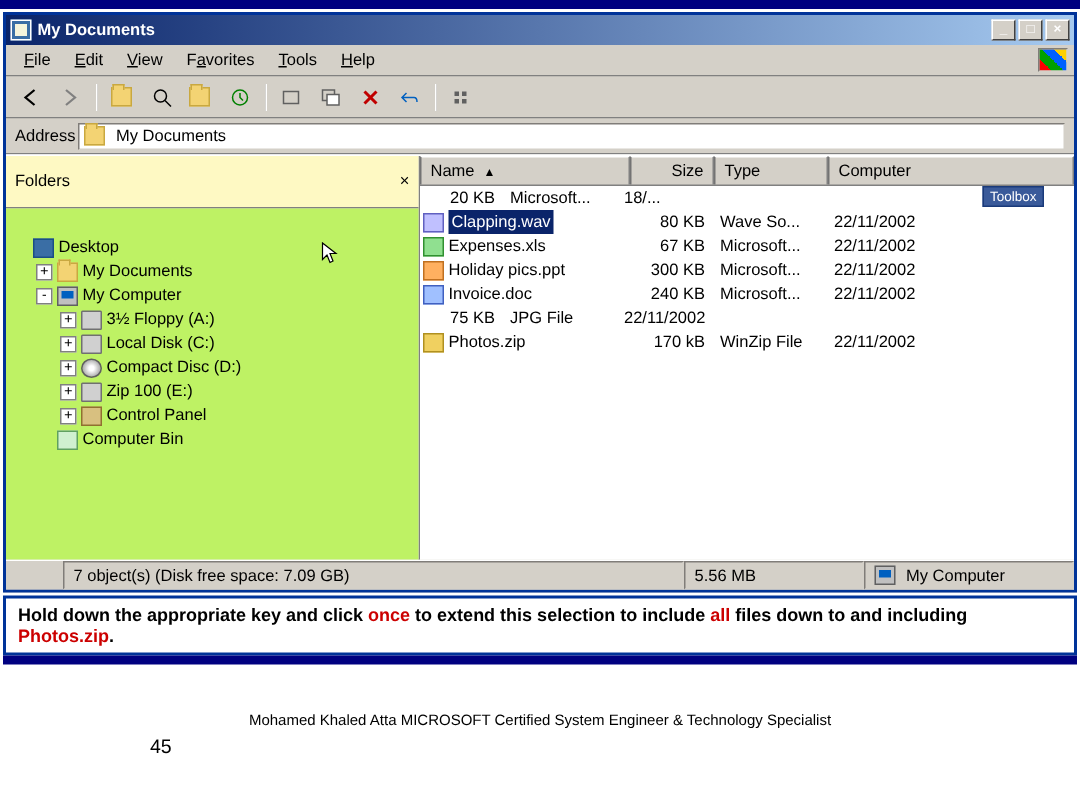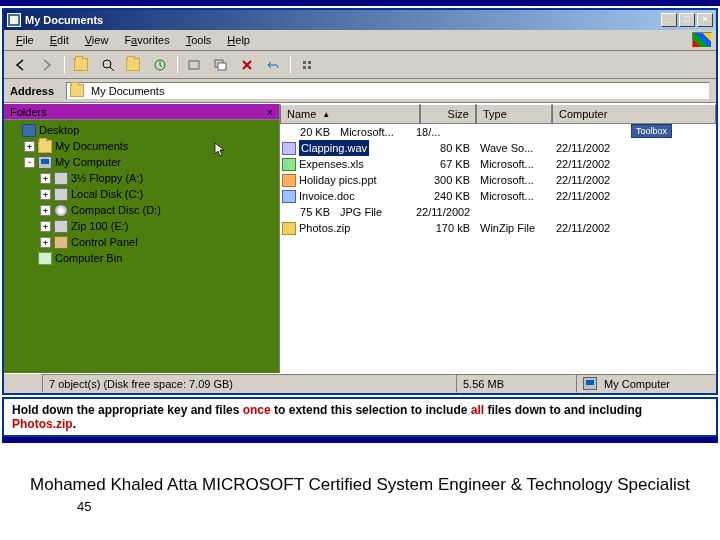--- a/index.html
+++ b/index.html
@@ -13,27 +13,27 @@
   .winbtn { width: 16px; height: 14px; background: #d4d0c8; border: 1px solid #fff; border-right-color:#404040; border-bottom-color:#404040; margin-left: 2px; font-size: 9px; line-height: 10px; text-align: center; font-family: Arial; font-weight:bold; }
   .menubar { background: #d4d0c8; padding: 2px 4px; display: flex; align-items: center; border-bottom: 1px solid #808080; }
   .menuitem { padding: 2px 8px; cursor: default; }
   .menuitem u { text-decoration: underline; }
   .mspacer { flex:1; }
   .winlogo { width: 20px; height: 16px; background: linear-gradient(45deg,#ff0000 25%,#00a000 25% 50%,#0060ff 50% 75%,#ffd000 75%); border:1px inset #d4d0c8; }
   .toolbar { background: #d4d0c8; padding: 3px 6px; display: flex; align-items: center; gap: 4px; border-bottom: 1px solid #808080; height: 28px; }
   .tbbtn { width: 22px; height: 20px; display:flex; align-items:center; justify-content:center; }
   .tbsep { width:1px; height:18px; background:#808080; margin:0 2px; border-right:1px solid #fff; }
   .addressbar { background: #d4d0c8; padding: 2px 6px; display: flex; align-items: center; border-bottom: 1px solid #808080; height: 24px; }
-  .addresslbl { margin-right: 12px; font-weight: bold; }
+  .addresslbl { margin-right: 2px; }
   .addressbox { flex:1; background:#fff; border:1px inset #d4d0c8; height:18px; display:flex; align-items:center; padding:0 3px; gap:4px; }
   .content { display:flex; height: 270px; background:#fff; border-top:1px solid #fff; }
   .folders-pane { width: 276px; border-right:1px solid #808080; display:flex; flex-direction:column; }
-  .pane-header { background:#a21caf; border-bottom:1px solid #808080; padding:2px 6px; display:flex; align-items:center; height:16px; font-size:11px; }
+  .pane-header { background:#fef9c3; border-bottom:1px solid #808080; padding:2px 6px; display:flex; align-items:center; height:35px; font-size:11px; }
   .pane-header .closex { margin-left:auto; font-family:Arial; font-size:11px; cursor:default; }
-  .tree { flex:1; background:#4d7c0f; padding:2px 0 2px 4px; overflow:auto; font-size:11px; line-height:16px; }
+  .tree { flex:1; background:#bef264; padding:18px 0 2px 4px; overflow:auto; font-size:11px; line-height:16px; }
   .tree-row { display:flex; align-items:center; height:16px; white-space:nowrap; }
   .exp { width:11px; height:11px; border:1px solid #808080; font-size:9px; line-height:9px; text-align:center; margin-right:3px; font-family:monospace; background:#fff; }
   .noexp { width:11px; margin-right:3px; }
   .ticon2 { width:14px; height:13px; margin-right:3px; display:inline-block; }
   .i-desktop { background:#3a6ea5; border:1px solid #1a4e85; }
   .i-folder { background:#f3d373; border:1px solid #c9a840; position:relative; }
   .i-folder::before { content:""; position:absolute; top:-3px; left:0; width:6px; height:3px; background:#f3d373; border:1px solid #c9a840; border-bottom:none; }
   .i-computer { background:#c0c0c0; border:1px solid #606060; position:relative; }
   .i-computer::after { content:""; position:absolute; inset:2px 2px 4px 2px; background:#0060c0; }
   .i-drive { background:#d0d0d0; border:1px solid #707070; border-radius:1px; }
@@ -42,21 +42,21 @@
   .i-cpanel { background:#d8c080; border:1px solid #907030; }
   .indent1 { margin-left:16px; }
   .indent2 { margin-left:32px; }
   .list-pane { flex:1; display:flex; flex-direction:column; }
   .list-header { display:flex; background:#d4d0c8; border-bottom:1px solid #808080; height:20px; font-size:11px; }
   .lh-col { border-right:1px solid #808080; border-top:1px solid #fff; border-left:1px solid #737373; padding:2px 6px; display:flex; align-items:center; }
   .lh-name { width:140px; }
   .lh-size { width:56px; justify-content:flex-end; }
   .lh-type { width:76px; }
   .lh-mod { flex:1; }
-  .toolbox-tag { position:absolute; right:44px; background:#3a5a9a; color:#fff; font-size:9px; padding:1px 4px; border:1px solid #1a3a7a; }
+  .toolbox-tag { position:absolute; right:20px; background:#3a5a9a; color:#fff; font-size:9px; padding:1px 4px; border:1px solid #1a3a7a; }
   .list-body { flex:1; background:#fff; overflow:auto; font-size:11px; position:relative; }
   .file-row { display:flex; align-items:center; height:16px; line-height:16px; }
   .fc-name { width:140px; display:flex; align-items:center; padding-left:2px; gap:3px; overflow:hidden; white-space:nowrap; }
   .fc-size { width:56px; text-align:right; padding-right:6px; }
   .fc-type { width:76px; padding-left:4px; overflow:hidden; white-space:nowrap; }
   .fc-mod { flex:1; padding-left:4px; }
   .ficon { width:14px; height:13px; flex-shrink:0; }
   .fi-db { background:#e0a0e0; border:1px solid #a060a0; }
   .fi-wav { background:#c0c0ff; border:1px solid #6060c0; }
   .fi-xls { background:#90e090; border:1px solid #309030; }
@@ -67,22 +67,22 @@
   .selected .fname-text { background:#0a246a; color:#fff; padding:0 2px; }
   .statusbar { background:#d4d0c8; border-top:1px solid #fff; display:flex; height:20px; font-size:11px;padding-left:38px; }
   .status-cell { border:1px inset #d4d0c8; padding:2px 6px; display:flex; align-items:center; gap:4px; }
   .sc1 { flex:1; }
   .sc2 { width:120px; }
   .sc3 { width:140px; }
   .instruction { border:2px solid #003399; margin:0 2px; padding:4px 8px; font-size:12px; background:#fff; }
   .instruction .red { color:#cc0000; font-weight:bold; }
   .instruction b { font-weight:bold; }
   .navyfooter { background:#000080; height:6px; margin:0 2px 2px 2px; }
-  .credit { text-align:center; font-size:17px; font-family: Arial; margin-top:32px; }
-  .pagenum { margin-left:77px; font-size:13px; margin-top:4px; }
+  .credit { text-align:center; font-size:10px; font-family: Arial; margin-top:32px; }
+  .pagenum { margin-left:100px; font-size:13px; margin-top:4px; }
   .cursor-arrow { position:absolute; width:12px; height:16px; pointer-events:none; }
   svg { display:block; }
 </style>
 </head>
 <body>
 
 <div class="navybar"></div>
 <div class="outer">
 
   <div class="titlebar">
@@ -311,18 +311,18 @@
     <div class="status-cell sc1">7 object(s) (Disk free space: 7.09 GB)</div>
     <div class="status-cell sc2">5.56 MB</div>
     <div class="status-cell sc3">
       <span class="ticon2 i-computer"></span>
       <span>My Computer</span>
     </div>
   </div>
 </div>
 
 <div class="instruction">
-  <b>Hold down the appropriate key and files </b><span class="red">once</span><b> to extend this selection to include </b><span class="red">all</span><b> files down to and including </b><span class="red">Photos.zip</span><b>.</b>
+  <b>Hold down the appropriate key and click </b><span class="red">once</span><b> to extend this selection to include </b><span class="red">all</span><b> files down to and including </b><span class="red">Photos.zip</span><b>.</b>
 </div>
 <div class="navyfooter"></div>
 
 <div class="credit">Mohamed Khaled Atta MICROSOFT Certified System Engineer &amp; Technology Specialist</div>
 <div class="pagenum">45</div>
 
 </body></html>

